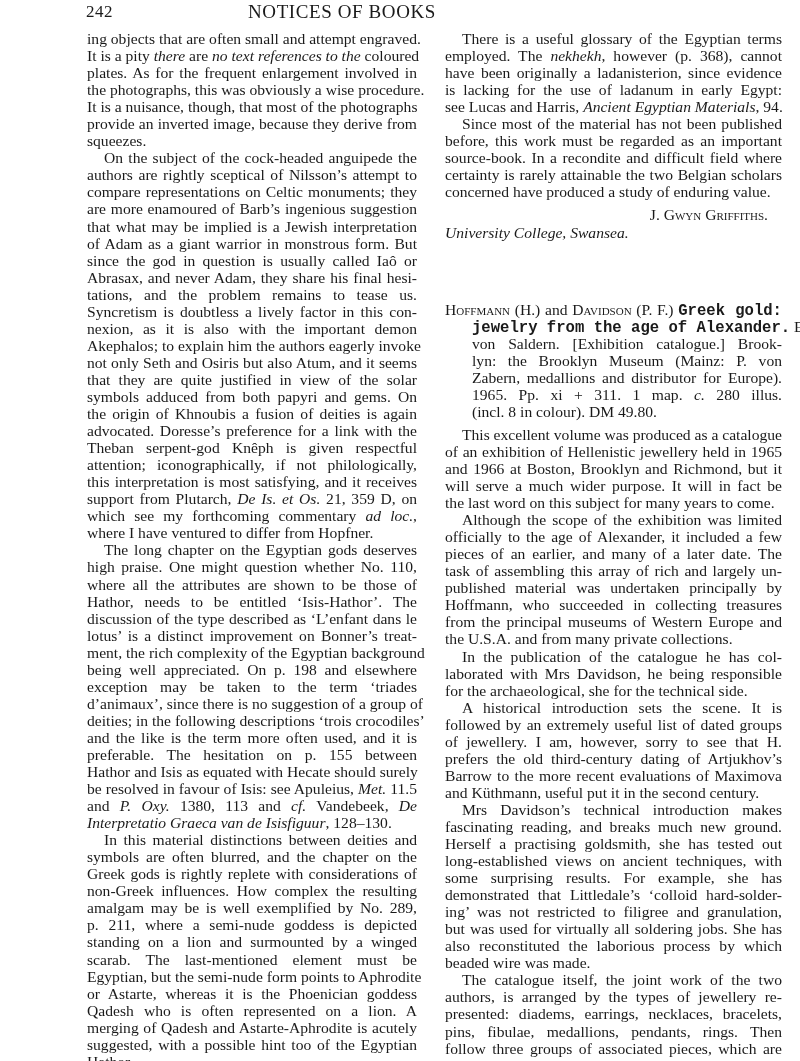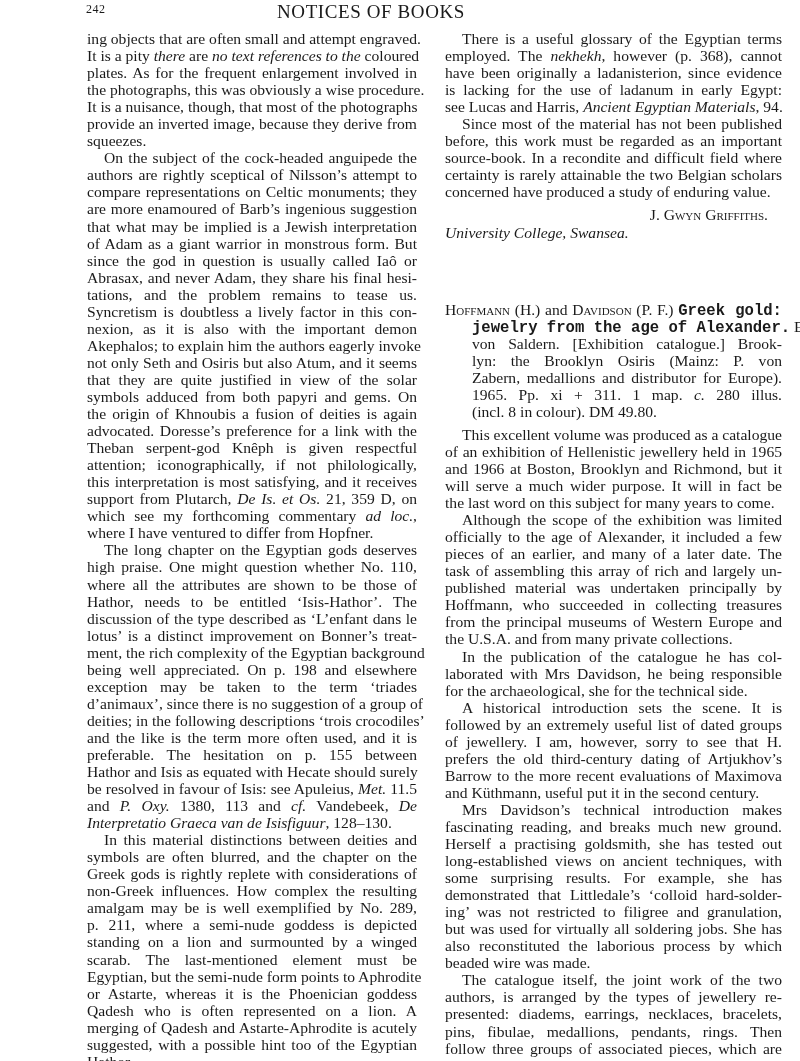--- a/index.html
+++ b/index.html
@@ -1,20 +1,20 @@
 <!DOCTYPE html>
 <html><head>
   <meta charset="utf-8">
   <style>
     html, body { margin: 0; padding: 0; background: #ffffff; }
     body { width: 800px; height: 1061px; overflow: hidden; position: relative;
            font-family: "Liberation Serif", "DejaVu Serif", serif; color: #1a1a1a; }
-    .page-number { position: absolute; left: 86px; top: 2px; font-size: 12px; letter-spacing: 0.5px; }
+    .page-number { position: absolute; left: 86px; top: 2px; font-size: 17px; letter-spacing: 0.5px; }
     .running-head { position: absolute; left: 0; width: 684px; text-align: center; top: 1px;
-                    font-size: 19px; letter-spacing: 0.6px; padding-left: 29px; }
+                    font-size: 19px; letter-spacing: 0.6px; }
     .col { position: absolute; top: 30px; }
     .col-left { left: 87px; width: 330px; }
     .col-right { left: 445px; width: 337px; }
     .line { height: 17.05px; line-height: 17.05px; font-size: 15.6px; white-space: nowrap;
             text-align: justify; text-align-last: justify; display: block; }
     .line.last { text-align-last: left; }
     .line.indent { padding-left: 17px; }
     .line.hang { padding-left: 27px; }
     .i { font-style: italic; }
     .b { font-weight: bold; font-family: Liberation Mono, monospace; }
@@ -116,21 +116,21 @@
       <span class="sc">Davidson</span>
       <span>(P. F.)</span>
       <span class="b">Greek gold:</span>
     </div>
     <div class="line hang">
       <span class="b">jewelry from the age of Alexander.</span>
       <span>Ed. A.</span>
     </div>
     <div id="citation-rest">
         <div class="line hang">von Saldern.  [Exhibition catalogue.]  Brook-</div>
-        <div class="line hang">lyn: the Brooklyn Osiris (Mainz: P. von</div>
+        <div class="line hang">lyn: the Brooklyn Museum (Mainz: P. von</div>
         <div class="line hang">Zabern, medallions and distributor for Europe).</div>
         <div class="line hang">1965.  Pp. xi + 311.  1 map.  <span class="i">c.</span> 280 illus.</div>
         <div class="line last hang">(incl. 8 in colour).  DM 49.80.</div>
       </div>
   </div>
   <div class="spacer-small"></div>
   <div id="review2">
       <div class="line indent">This excellent volume was produced as a catalogue</div>
       <div class="line">of an exhibition of Hellenistic jewellery held in 1965</div>
       <div class="line">and 1966 at Boston, Brooklyn and Richmond, but it</div>

